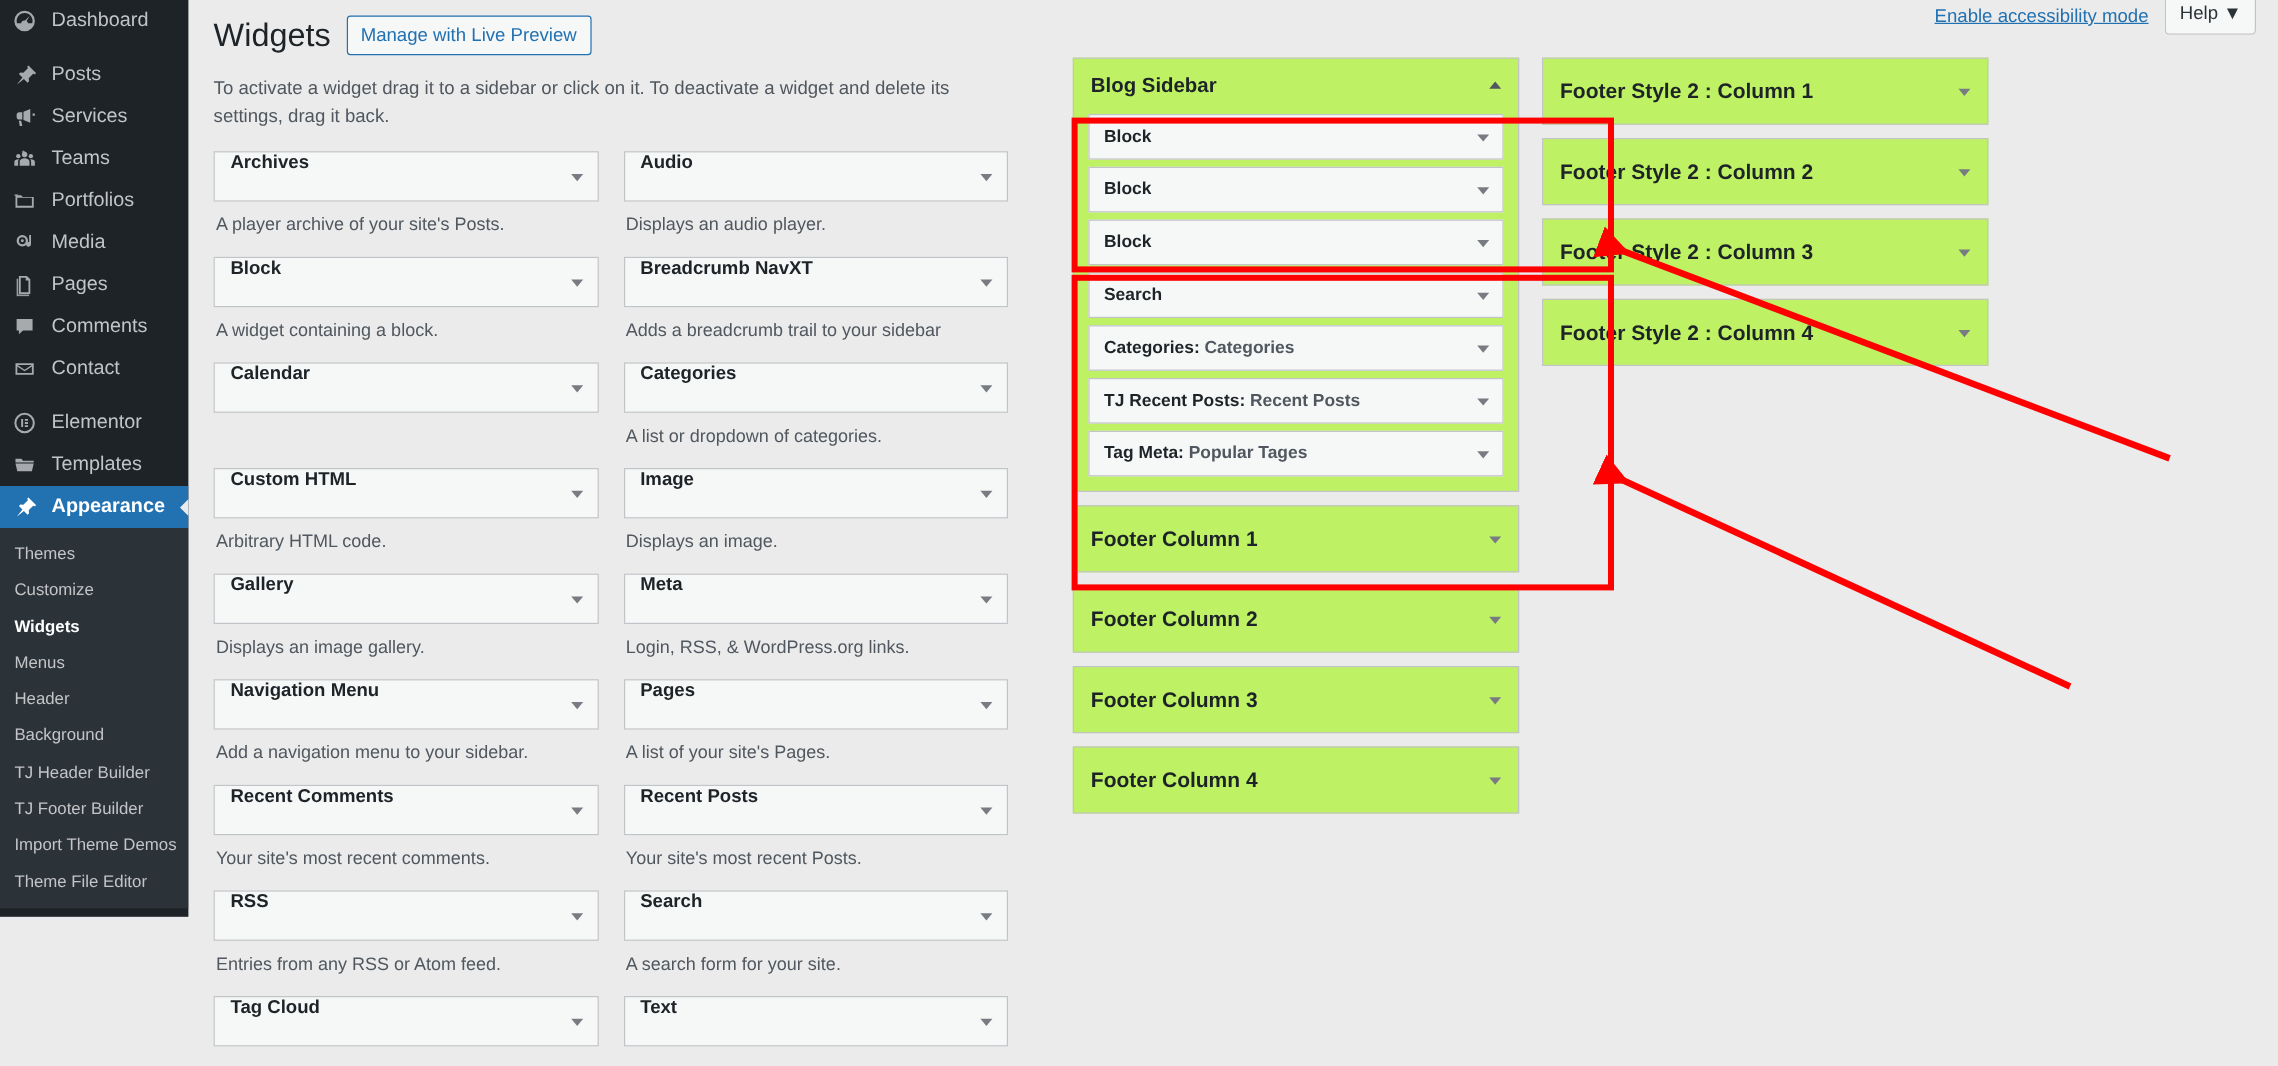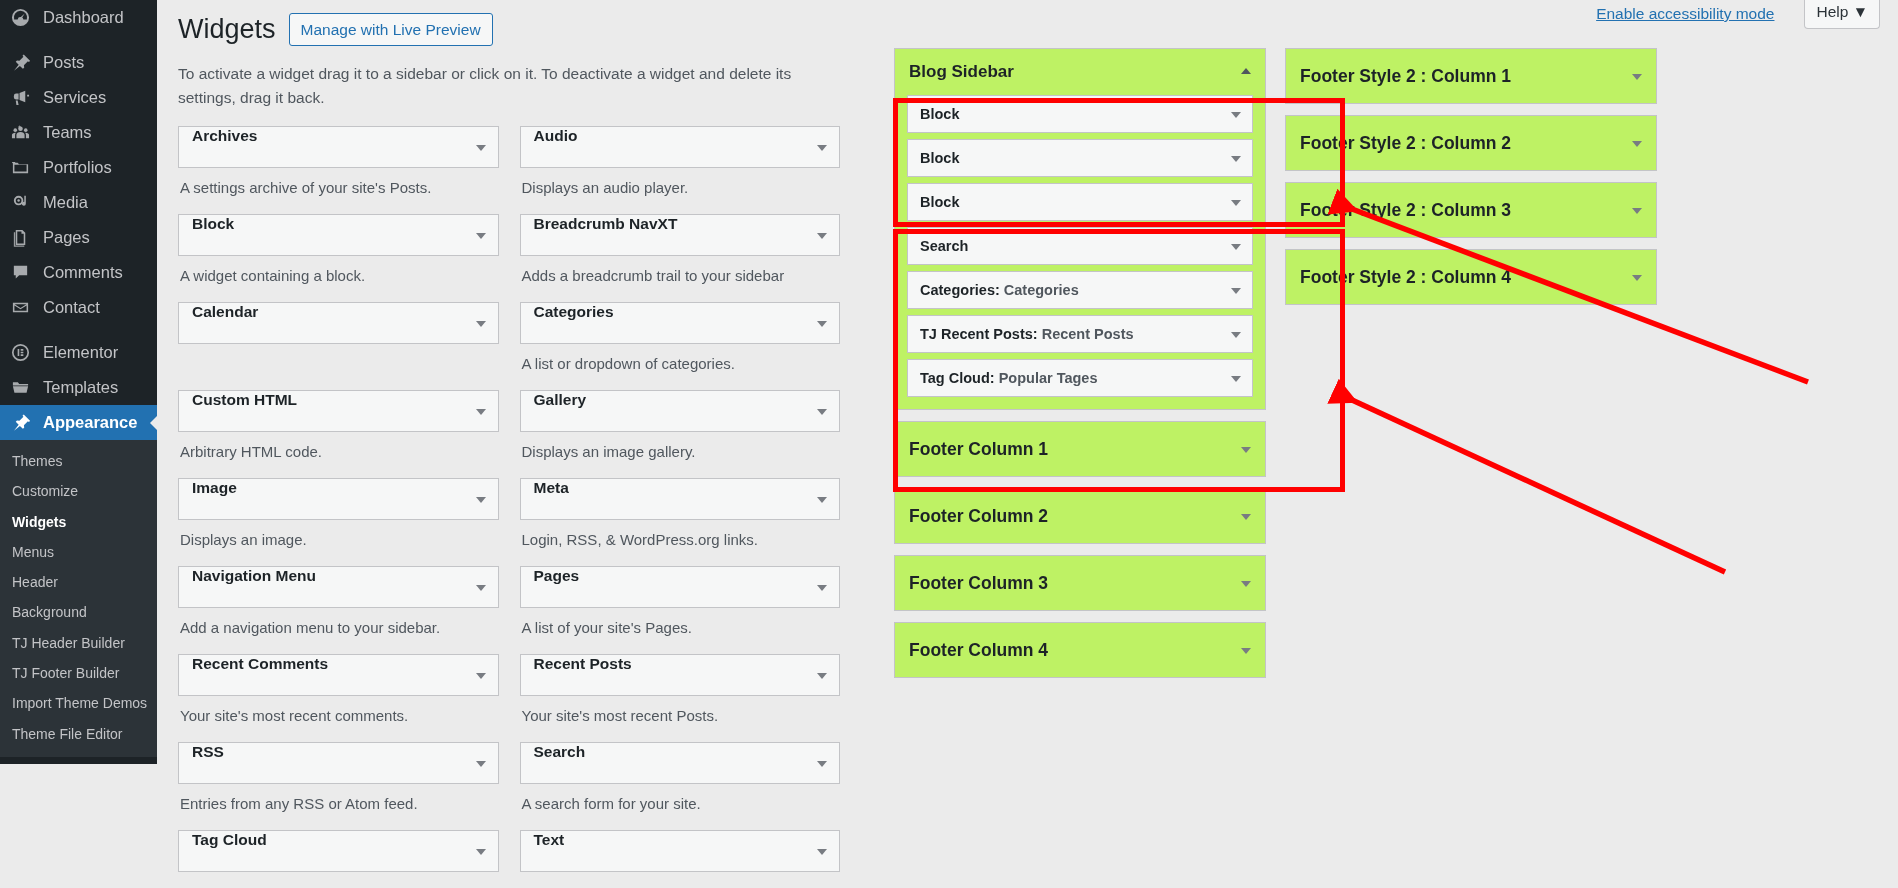--- a/index.html
+++ b/index.html
@@ -58,21 +58,21 @@
     text-decoration: none;
     line-height: 1.45;
   }
   .submenu a.current { color: #fff; font-weight: 700; }
 
   
   #wpbody { position: absolute; left: 157px; top: 0; right: 0; bottom: 0; }
 
   .top-right {
     position: absolute; right: 18px; top: 0px;
-    display: flex; align-items: center; gap: 30px;
+    display: flex; align-items: center; gap: 14px;
     height: 28px;
   }
   .access-link {
     font-size: 15.5px; color: #2271b1; text-decoration: underline;
     white-space: nowrap;
   }
   .help-btn {
     background: #f6f7f7;
     border: 1px solid #c3c4c7; border-top: none;
     border-radius: 0 0 4px 4px;
@@ -354,21 +354,21 @@
     <div class="columns">
 
       <div class="avail-col">
         <p class="avail-desc">To activate a widget drag it to a sidebar or click on it. To deactivate a widget and delete its settings, drag it back.</p>
         <div class="widget-grid" id="widget-grid">
             <div class="w-cell">
               <div class="widget-box">
                 <span class="wt">Archives</span>
                 <span class="chev"></span>
               </div>
-              <div class="w-desc">A settings archive of your site's Posts.</div>
+              <div class="w-desc">A player archive of your site's Posts.</div>
             </div>
             <div class="w-cell">
               <div class="widget-box">
                 <span class="wt">Audio</span>
                 <span class="chev"></span>
               </div>
               <div class="w-desc">Displays an audio player.</div>
             </div>
             <div class="w-cell">
               <div class="widget-box">
@@ -399,31 +399,31 @@
             </div>
             <div class="w-cell">
               <div class="widget-box">
                 <span class="wt">Custom HTML</span>
                 <span class="chev"></span>
               </div>
               <div class="w-desc">Arbitrary HTML code.</div>
             </div>
             <div class="w-cell">
               <div class="widget-box">
+                <span class="wt">Image</span>
+                <span class="chev"></span>
+              </div>
+              <div class="w-desc">Displays an image.</div>
+            </div>
+            <div class="w-cell">
+              <div class="widget-box">
                 <span class="wt">Gallery</span>
                 <span class="chev"></span>
               </div>
               <div class="w-desc">Displays an image gallery.</div>
-            </div>
-            <div class="w-cell">
-              <div class="widget-box">
-                <span class="wt">Image</span>
-                <span class="chev"></span>
-              </div>
-              <div class="w-desc">Displays an image.</div>
             </div>
             <div class="w-cell">
               <div class="widget-box">
                 <span class="wt">Meta</span>
                 <span class="chev"></span>
               </div>
               <div class="w-desc">Login, RSS, &amp; WordPress.org links.</div>
             </div>
             <div class="w-cell">
               <div class="widget-box">
@@ -509,21 +509,21 @@
                 <span class="nm">Categories:</span>
                 <span class="val">Categories</span>
                 <span class="chev"></span>
               </div>
               <div class="sb-widget">
                 <span class="nm">TJ Recent Posts:</span>
                 <span class="val">Recent Posts</span>
                 <span class="chev"></span>
               </div>
               <div class="sb-widget">
-                <span class="nm">Tag Cloud:</span>
+                <span class="nm">Tag Meta:</span>
                 <span class="val">Popular Tages</span>
                 <span class="chev"></span>
               </div>
             </div>
         </div>
         <div id="footer-cols-a">
             <div class="sidebar-panel tall-panel">
               <div class="sb-head">
                 <span class="sb-title">Footer Column 1</span>
                 <span class="chev"></span>

